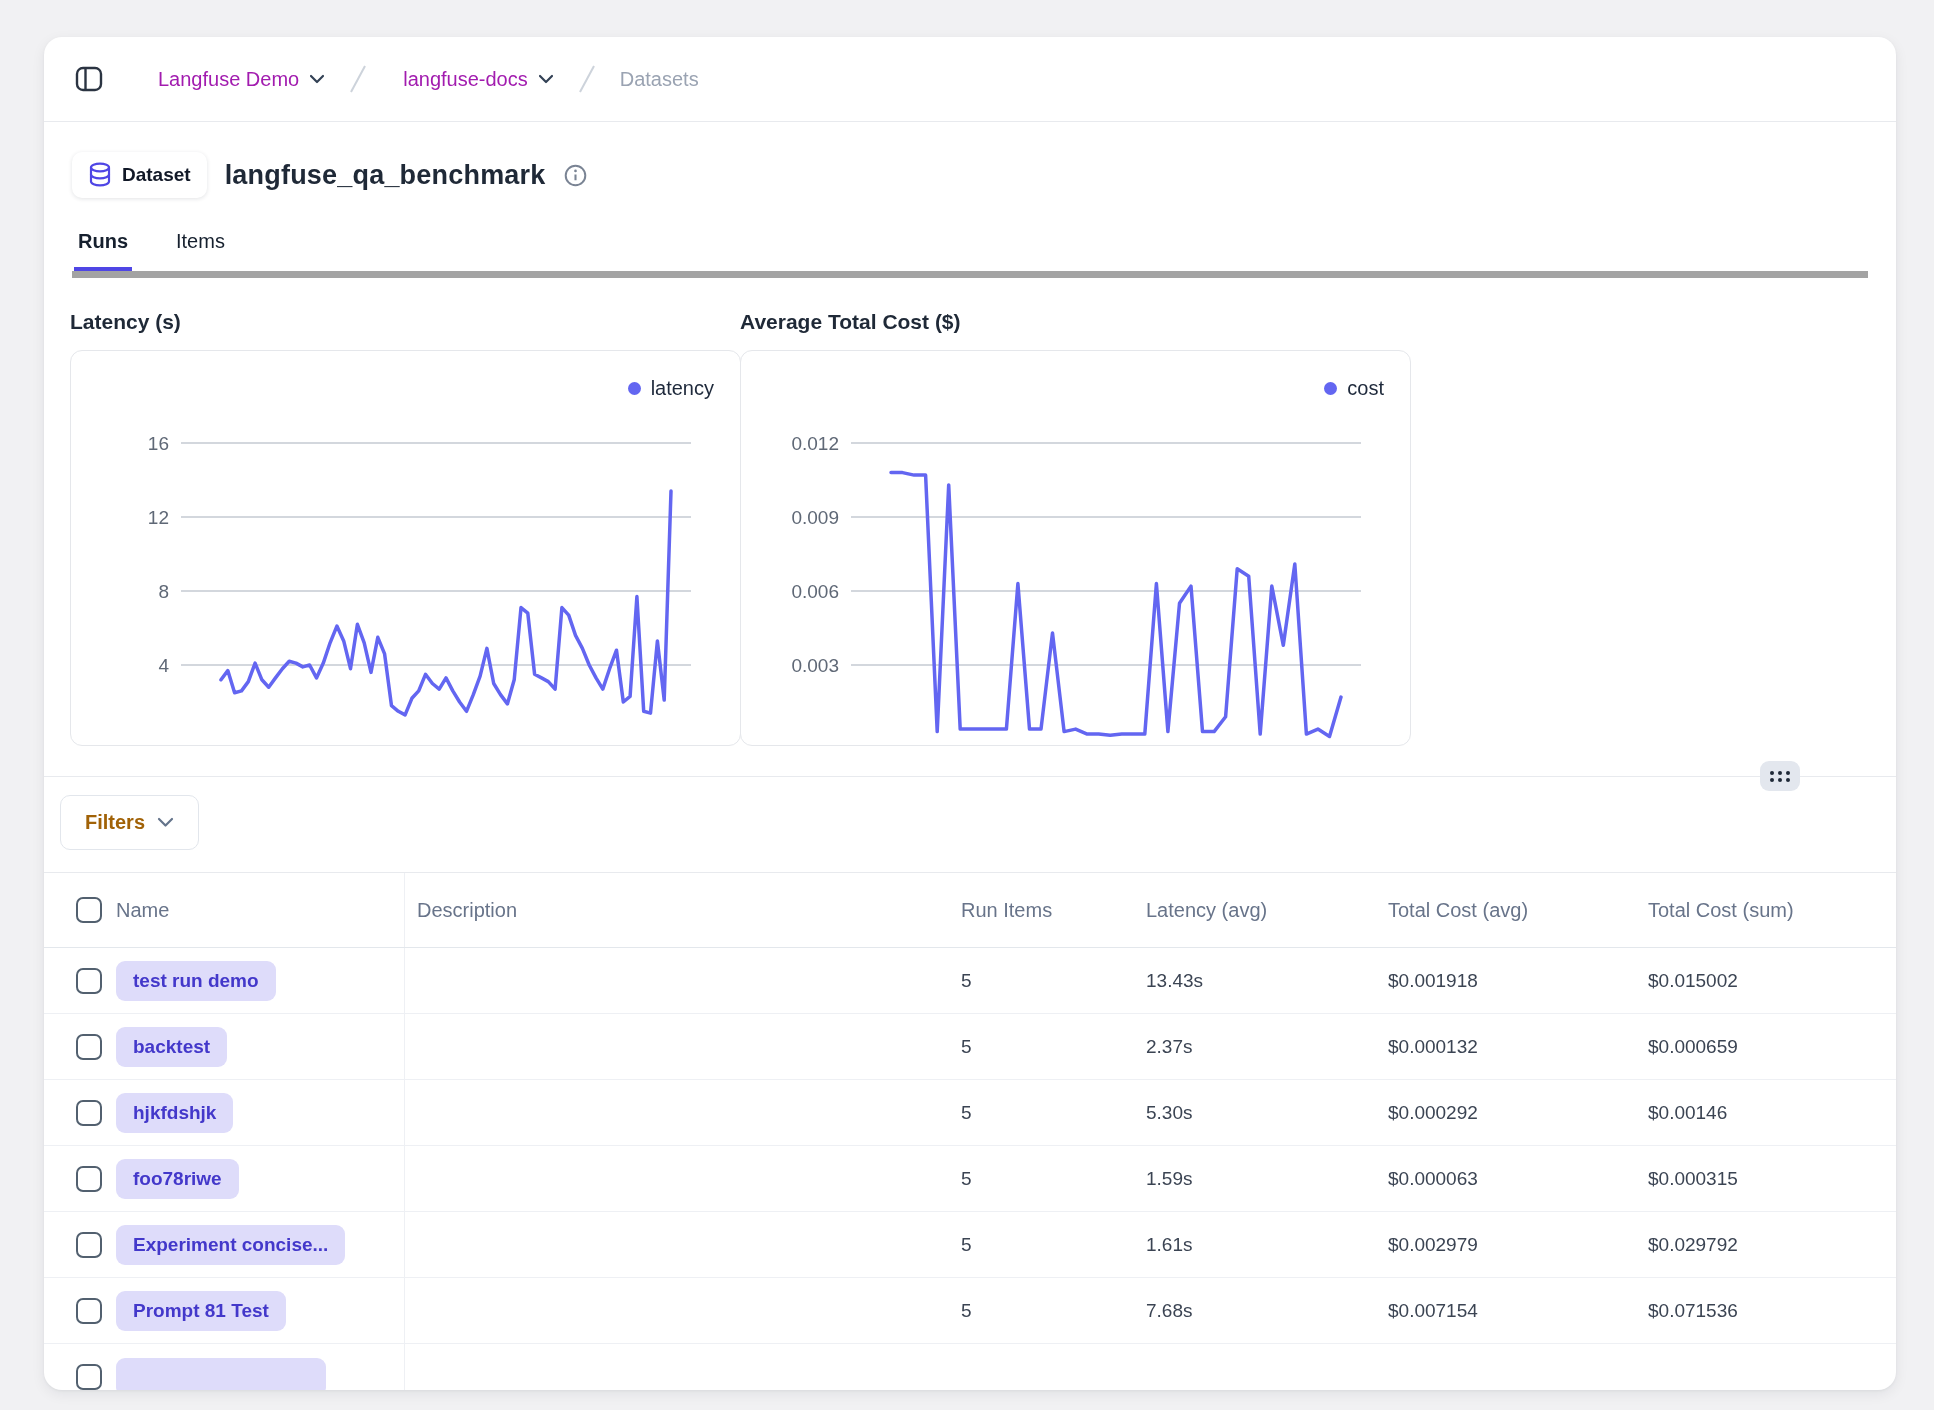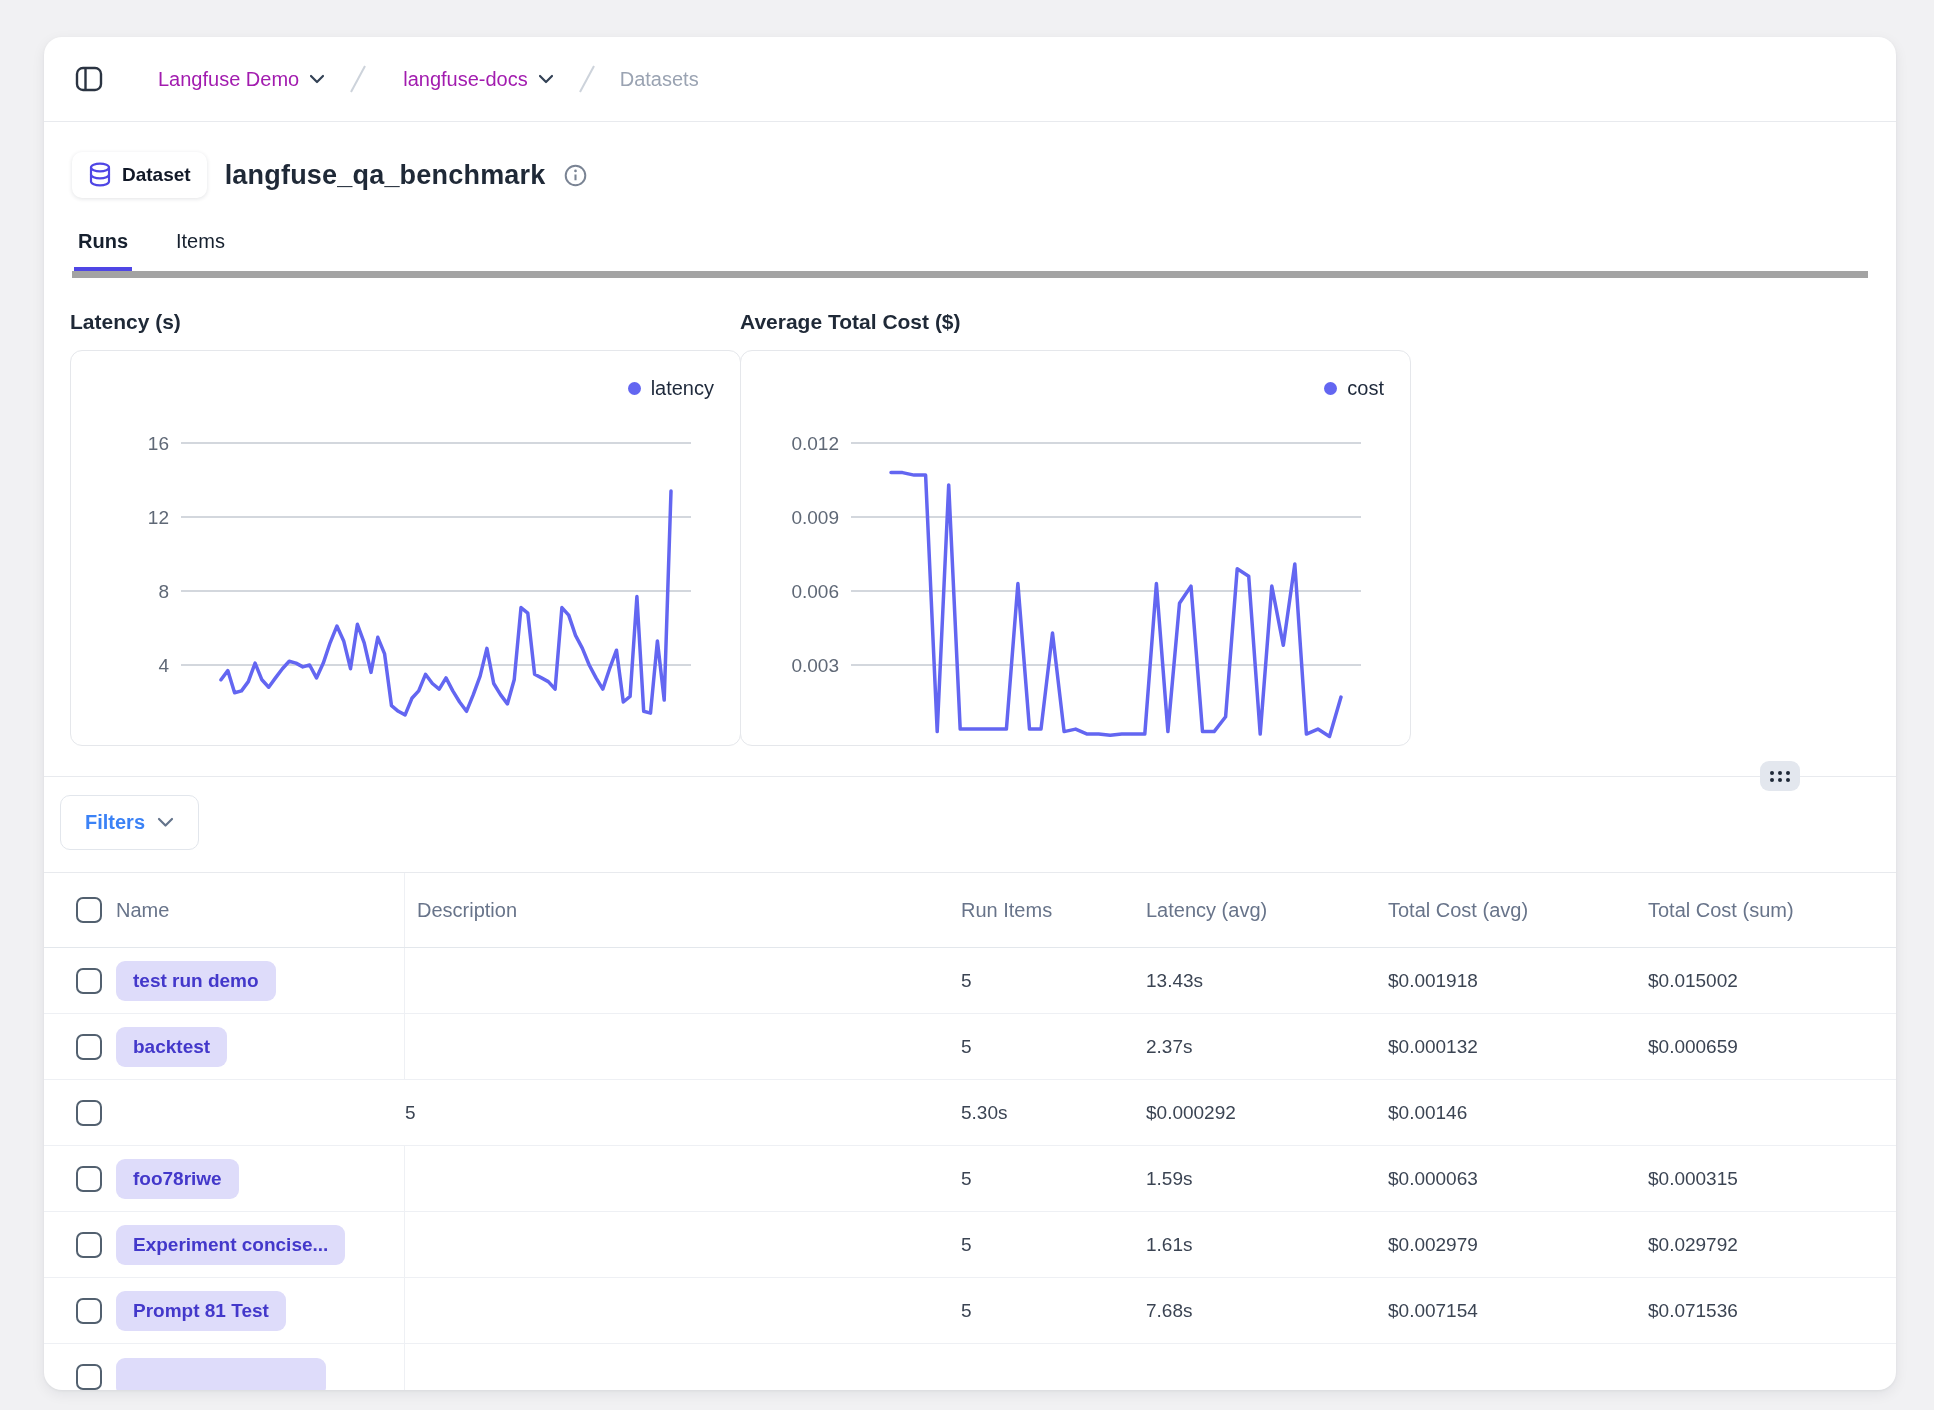--- a/index.html
+++ b/index.html
@@ -60,21 +60,21 @@
   }
   .dots { display:grid; grid-template-columns:repeat(3, 4px); grid-template-rows:repeat(2, 4px); gap:3px 4px; }
   .dots i { width:4px; height:4px; border-radius:50%; background:#1f2937; display:block; }
   
   .filters-bar { padding:18px 16px 0 16px; }
   .filters-btn {
     display:inline-flex; align-items:center; gap:12px;
     border:1px solid #e2e6ec; border-radius:10px; background:#fff;
     padding:15px 24px; cursor:pointer;
   }
-  .filters-label { font-size:20px; font-weight:600; color:#3b82f6; }
+  .filters-label { font-size:20px; font-weight:600; color:#a16207; }
   
   .table { margin-top:22px; border-top:1px solid #e8eaee; }
   .trow {
     display:grid;
     grid-template-columns:58px 303px 556px 185px 242px 260px 1fr;
     align-items:center;
   }
   .thead { height:75px; border-bottom:1px solid #e3e7ec; }
   .thead .hcell { font-size:20px; font-weight:500; color:#68748a; }
   .tbody .trow { height:66px; border-bottom:1px solid #eef0f4; }
@@ -251,20 +251,23 @@
           <div class="cell c-desc"></div>
           <div class="cell c-num">5</div>
           <div class="cell c-num">2.37s</div>
           <div class="cell c-num">$0.000132</div>
           <div class="cell c-num">$0.000659</div>
         </div>
         <div class="trow">
           <div class="cell c-check">
             <span class="checkbox"></span>
           </div>
+          <div class="cell c-name">
+            <span class="badge">hjkfdshjk</span>
+          </div>
           <div class="cell c-desc"></div>
           <div class="cell c-num">5</div>
           <div class="cell c-num">5.30s</div>
           <div class="cell c-num">$0.000292</div>
           <div class="cell c-num">$0.00146</div>
         </div>
         <div class="trow">
           <div class="cell c-check">
             <span class="checkbox"></span>
           </div>

